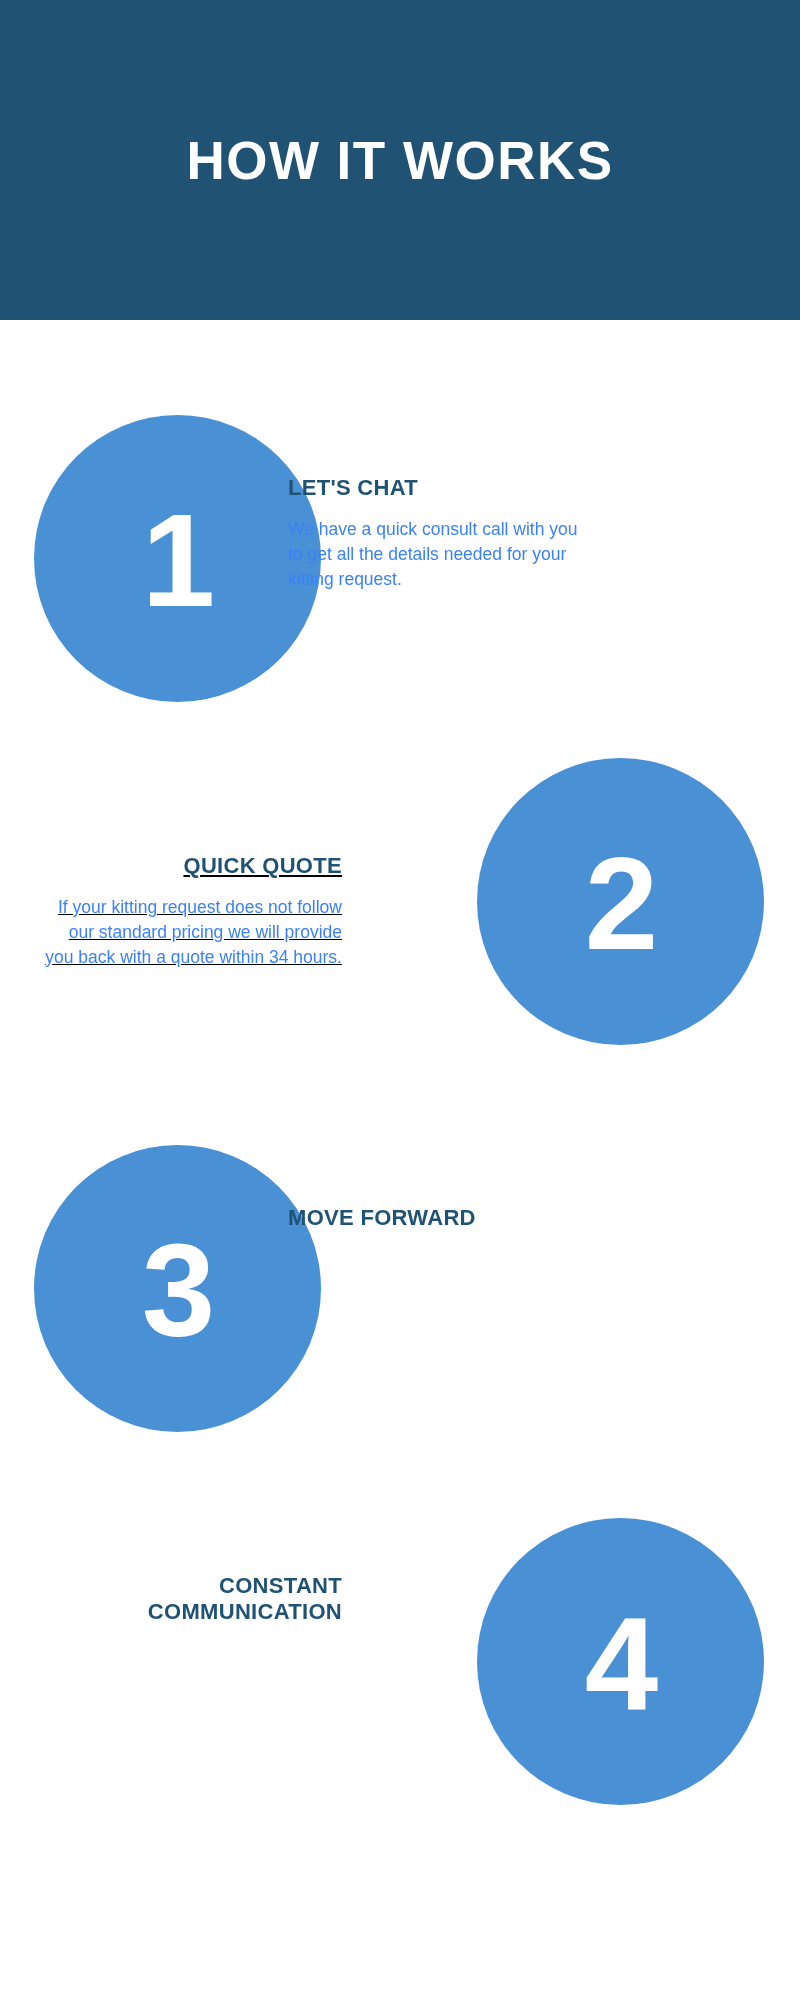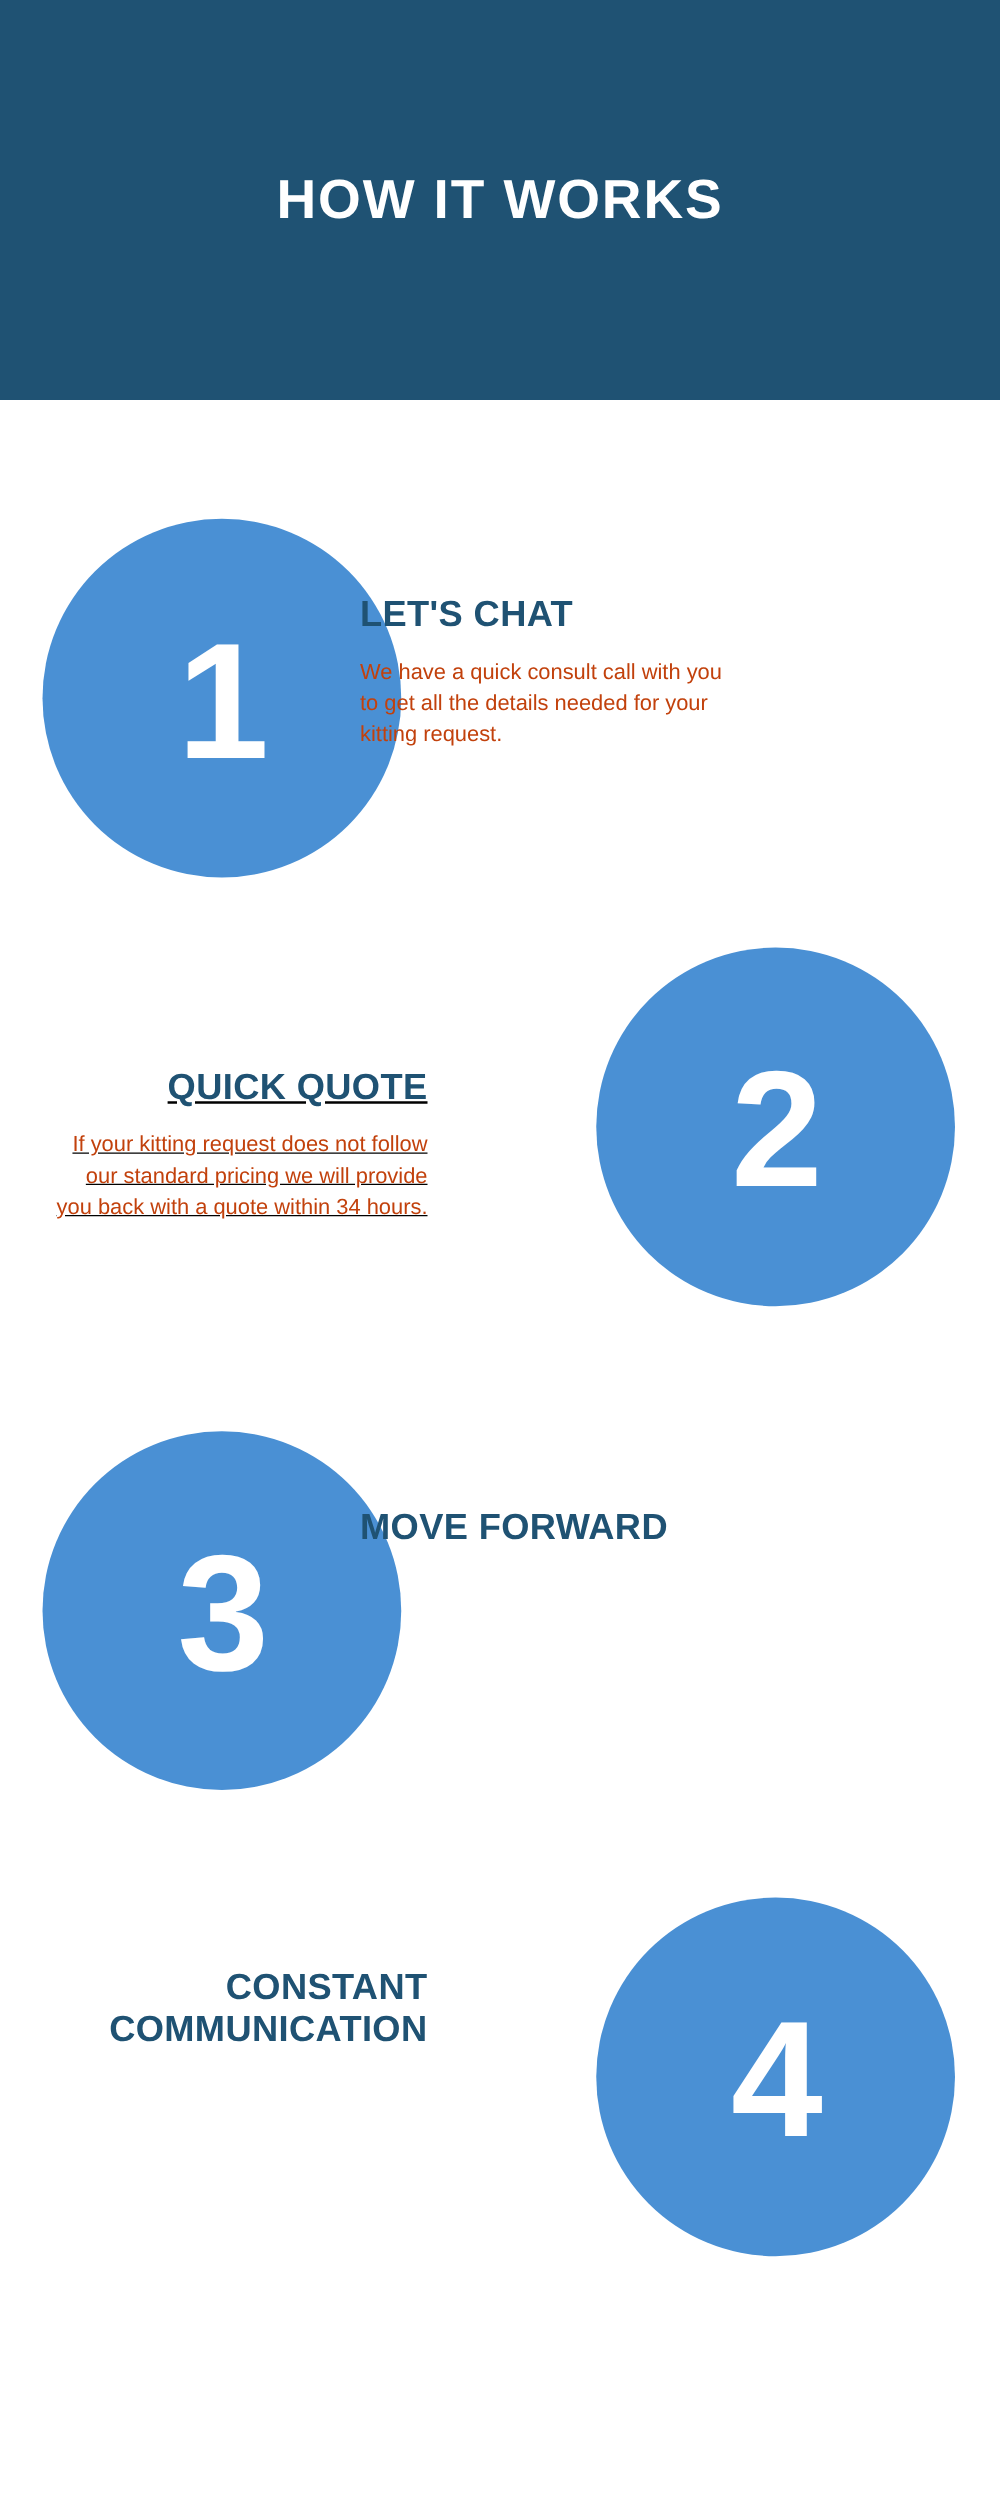--- a/index.html
+++ b/index.html
@@ -33,21 +33,21 @@
     height: 320px;
     background: #1F5273;
     display: flex;
     align-items: center;
     justify-content: center;
   }
 
   .header-title {
     color: #ffffff;
     font-family: "Liberation Sans", sans-serif;
-    font-size: 44px;
+    font-size: 53px;
     font-weight: 700;
     letter-spacing: 1.5px;
     line-height: 1;
     text-align: center;
     white-space: nowrap;
   }
 
   
   .step {
     position: absolute;
@@ -90,28 +90,28 @@
     width: 300px;
   }
 
   .text-block-right { left: 288px; }
   .text-block-left  { left: 42px; }
 
   .step-heading {
     color: #1F5273;
     font-family: "Liberation Sans", sans-serif;
     font-weight: 700;
-    font-size: 29px;
+    font-size: 22px;
     letter-spacing: 0.3px;
     line-height: 1.18;
     margin-bottom: 16px;
   }
 
   .step-body {
-    color: #c2410c;
+    color: #3b82f6;
     font-family: "Liberation Sans", sans-serif;
     font-weight: 400;
     font-size: 17.5px;
     line-height: 1.42;
   }
 
   .align-left   { text-align: left; }
   .align-right  { text-align: right; }
 
   

